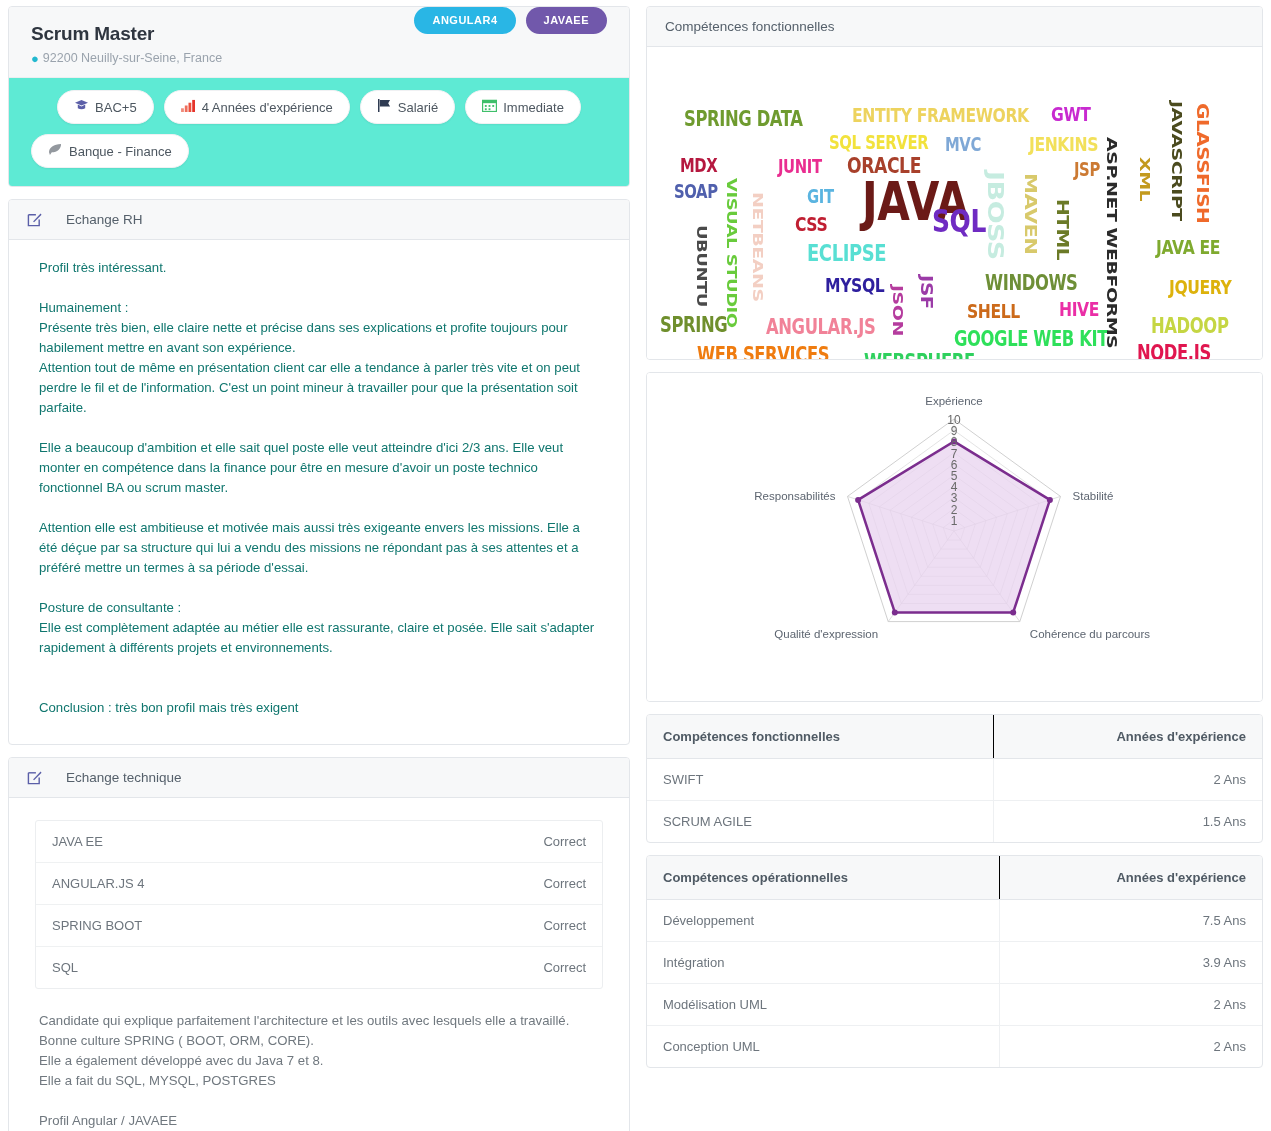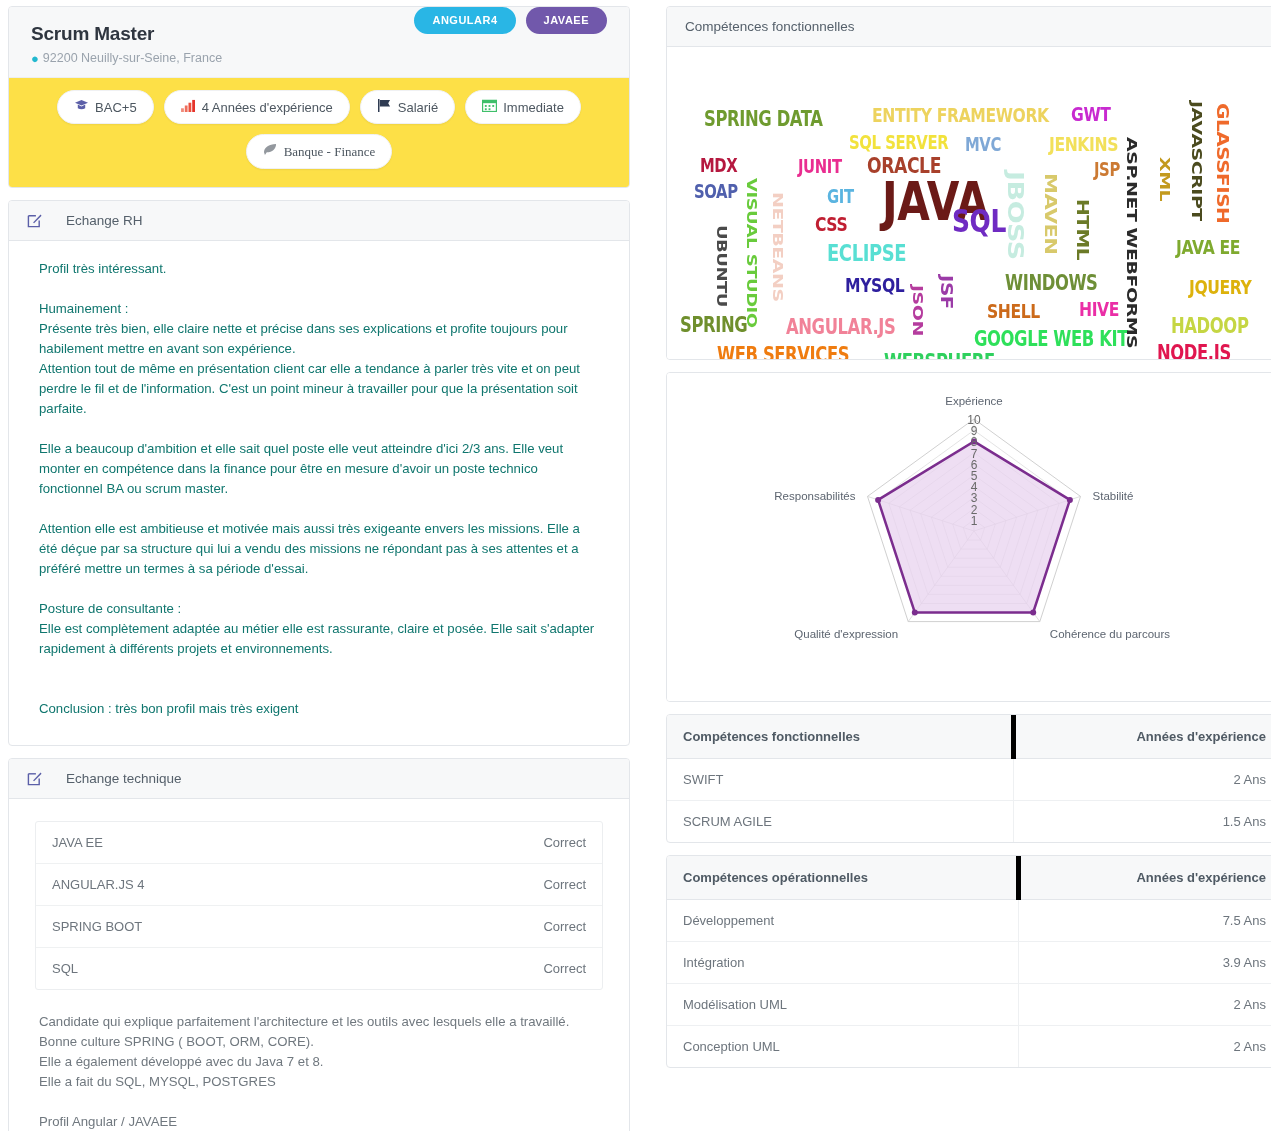--- a/index.html
+++ b/index.html
@@ -7,21 +7,21 @@
     margin: 0; padding: 0;
     width: 1271px; height: 1131px;
     background: #ffffff;
     font-family: "Liberation Sans", sans-serif;
     overflow: hidden;
   }
   .page {
     position: relative;
     width: 1045px; height: 1131px;
     display: flex;
-    gap: 36px;
+    gap: 16px;
     padding: 6px 8px 0 8px;
   }
   .col-left { width: 622px; flex: 0 0 622px; }
   .col-right { width: 617px; flex: 0 0 617px; border-radius: 26px; }
 
   .card {
     background: #fff;
     border: 1px solid #e3e6ea;
     border-radius: 4px;
     margin-bottom: 12px;
@@ -56,31 +56,31 @@
   .badges { position: absolute; right: 22px; top: 0; display: flex; gap: 10px; }
   .badge {
     border-radius: 20px; color: #fff; font-size: 11px; font-weight: bold;
     padding: 8px 18px; letter-spacing: .5px; line-height: 1;
     display:flex; align-items:center;
   }
   .badge.b-angular { background: #29b6e5; }
   .badge.b-javaee  { background: #7158ab; }
 
   .chips-wrap {
-    background: #fde047;
+    background: #5eead4;
     padding: 12px 22px 18px 22px;
     display: flex; flex-wrap: wrap; justify-content: center; gap: 10px;
   }
   .chip {
     background: #fff; border-radius: 20px; border: 1px solid #f0f1f3;
     box-shadow: 0 1px 2px rgba(0,0,0,.06);
     padding: 8px 16px; font-size: 13px; color: #4d5760;
     display: flex; align-items: center; gap: 6px; white-space: nowrap;
   }
-  .chip-row2 { width: 100%; display:flex; justify-content:center;font-family:Liberation Serif, serif; }
+  .chip-row2 { width: 100%; display:flex; justify-content:flex-start; }
 
   
   .rh-body {
     padding: 18px 30px 26px 30px;
     font-size: 13.2px; line-height: 20px; color: #0f766e;
     white-space: pre-wrap;
   }
 
   
   .tech-wrap { padding: 22px 26px 18px 26px; }
@@ -121,21 +121,21 @@
     font-size: 13px;
   }
   table.dt th.l, table.dt td.l { text-align: left; }
   table.dt th.r, table.dt td.r { text-align: right; }
   table.dt td {
     padding: 13px 16px; color: #6d757d;
     border-bottom: 1px solid #eef0f2;
     border-left: 1px solid #eef0f2;
   }
   table.dt td.l { border-left: none; }
-  table.dt th.r { border-left: 5px solid #000000; }
+  table.dt th.r { border-left: 1px solid #000000; }
   table.dt tr:last-child td { border-bottom: none; }
 </style>
 </head>
 <body>
 
 <div class="page">
 
   <div class="col-left">
 
     <div class="card profile-card">

